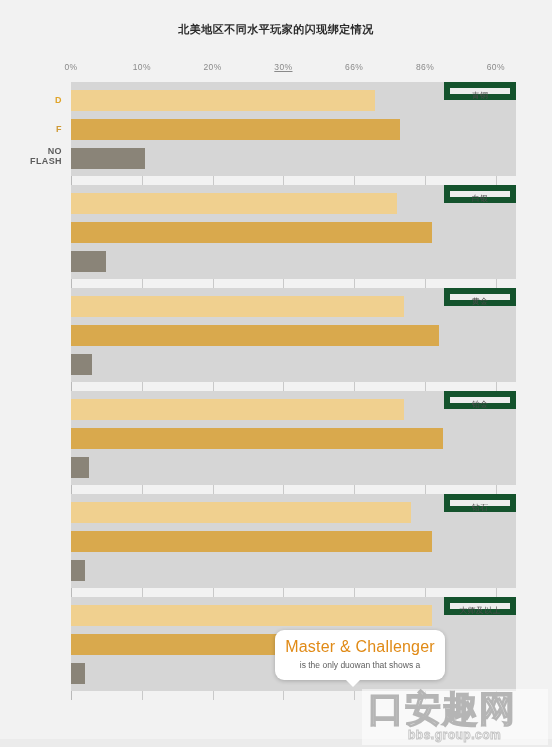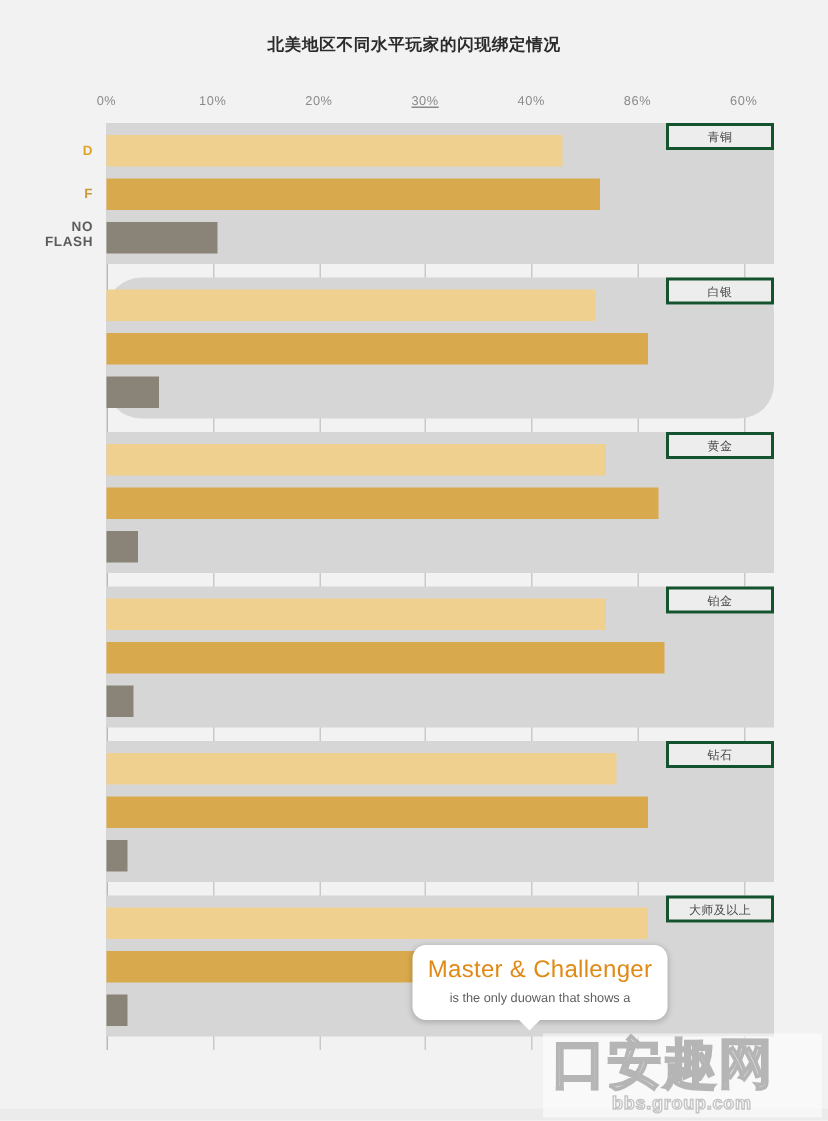--- a/index.html
+++ b/index.html
@@ -94,29 +94,30 @@
     background: #d6d6d6;
   }
 
   .tier-tag {
     position: absolute;
     right: 0;
     top: 0;
     width: 72px;
     height: 18px;
     background: #ededed;
-    border: 2px solid #14532d;
+    border: 6px solid #14532d;
     box-sizing: border-box;
     font-size: 8px;
     color: #4a4a4a;
     line-height: 16px;
     text-align: center;
     letter-spacing: 0.3px;
     white-space: nowrap;
     z-index: 4;
+    font-family: Liberation Mono, monospace;
   }
 
   .plotband {
     position: absolute;
     left: 0;
     top: 0;
     width: 373px;   
     height: 94px;
   }
 
@@ -237,21 +238,21 @@
 
   <div class="title">北美地区不同水平玩家的闪现绑定情况</div>
 
   <div class="chart">
 
     <div class="axis">
         <div class="tick-label" style="left: 71px;">0%</div>
         <div class="tick-label" style="left: 141.8px;">10%</div>
         <div class="tick-label" style="left: 212.6px;">20%</div>
         <div class="tick-label" style="left: 283.4px; text-decoration: underline;">30%</div>
-        <div class="tick-label" style="left: 354.2px;">40%</div>
+        <div class="tick-label" style="left: 354.2px;">66%</div>
         <div class="tick-label" style="left: 425px;">86%</div>
         <div class="tick-label" style="left: 495.8px;">60%</div>
       </div>
 
     <div class="gridlines">
         <div class="gridline origin" style="left: 71px;"></div>
         <div class="gridline" style="left: 141.8px;"></div>
         <div class="gridline" style="left: 212.6px;"></div>
         <div class="gridline" style="left: 283.4px;"></div>
         <div class="gridline" style="left: 354.2px;"></div>
@@ -266,21 +267,21 @@
             <div class="bar row-f" style="width: 329.22px; background: rgb(217, 169, 77);"></div>
             <div class="bar row-nf" style="width: 74.34px; background: rgb(138, 132, 120);"></div>
           </div>
           <div class="tier-tag">青铜</div>
         </div>
         <div class="row-labels" style="position: absolute; left: 0px; top: 0px;">
           <div class="row-label lbl-d">D</div>
           <div class="row-label lbl-f">F</div>
           <div class="row-label lbl-nf">NO<br>FLASH</div>
         </div>
-        <div class="group" style="top: 103px; border-radius: 23px;">
+        <div class="group" style="top: 103px;">
           <div class="plotband">
             <div class="bar row-d" style="width: 325.68px; background: rgb(240, 208, 143);"></div>
             <div class="bar row-f" style="width: 361.08px; background: rgb(217, 169, 77);"></div>
             <div class="bar row-nf" style="width: 35.4px; background: rgb(138, 132, 120);"></div>
           </div>
           <div class="tier-tag">白银</div>
         </div>
         <div class="group" style="top: 309px;">
           <div class="plotband">
             <div class="bar row-d" style="width: 332.76px; background: rgb(240, 208, 143);"></div>

